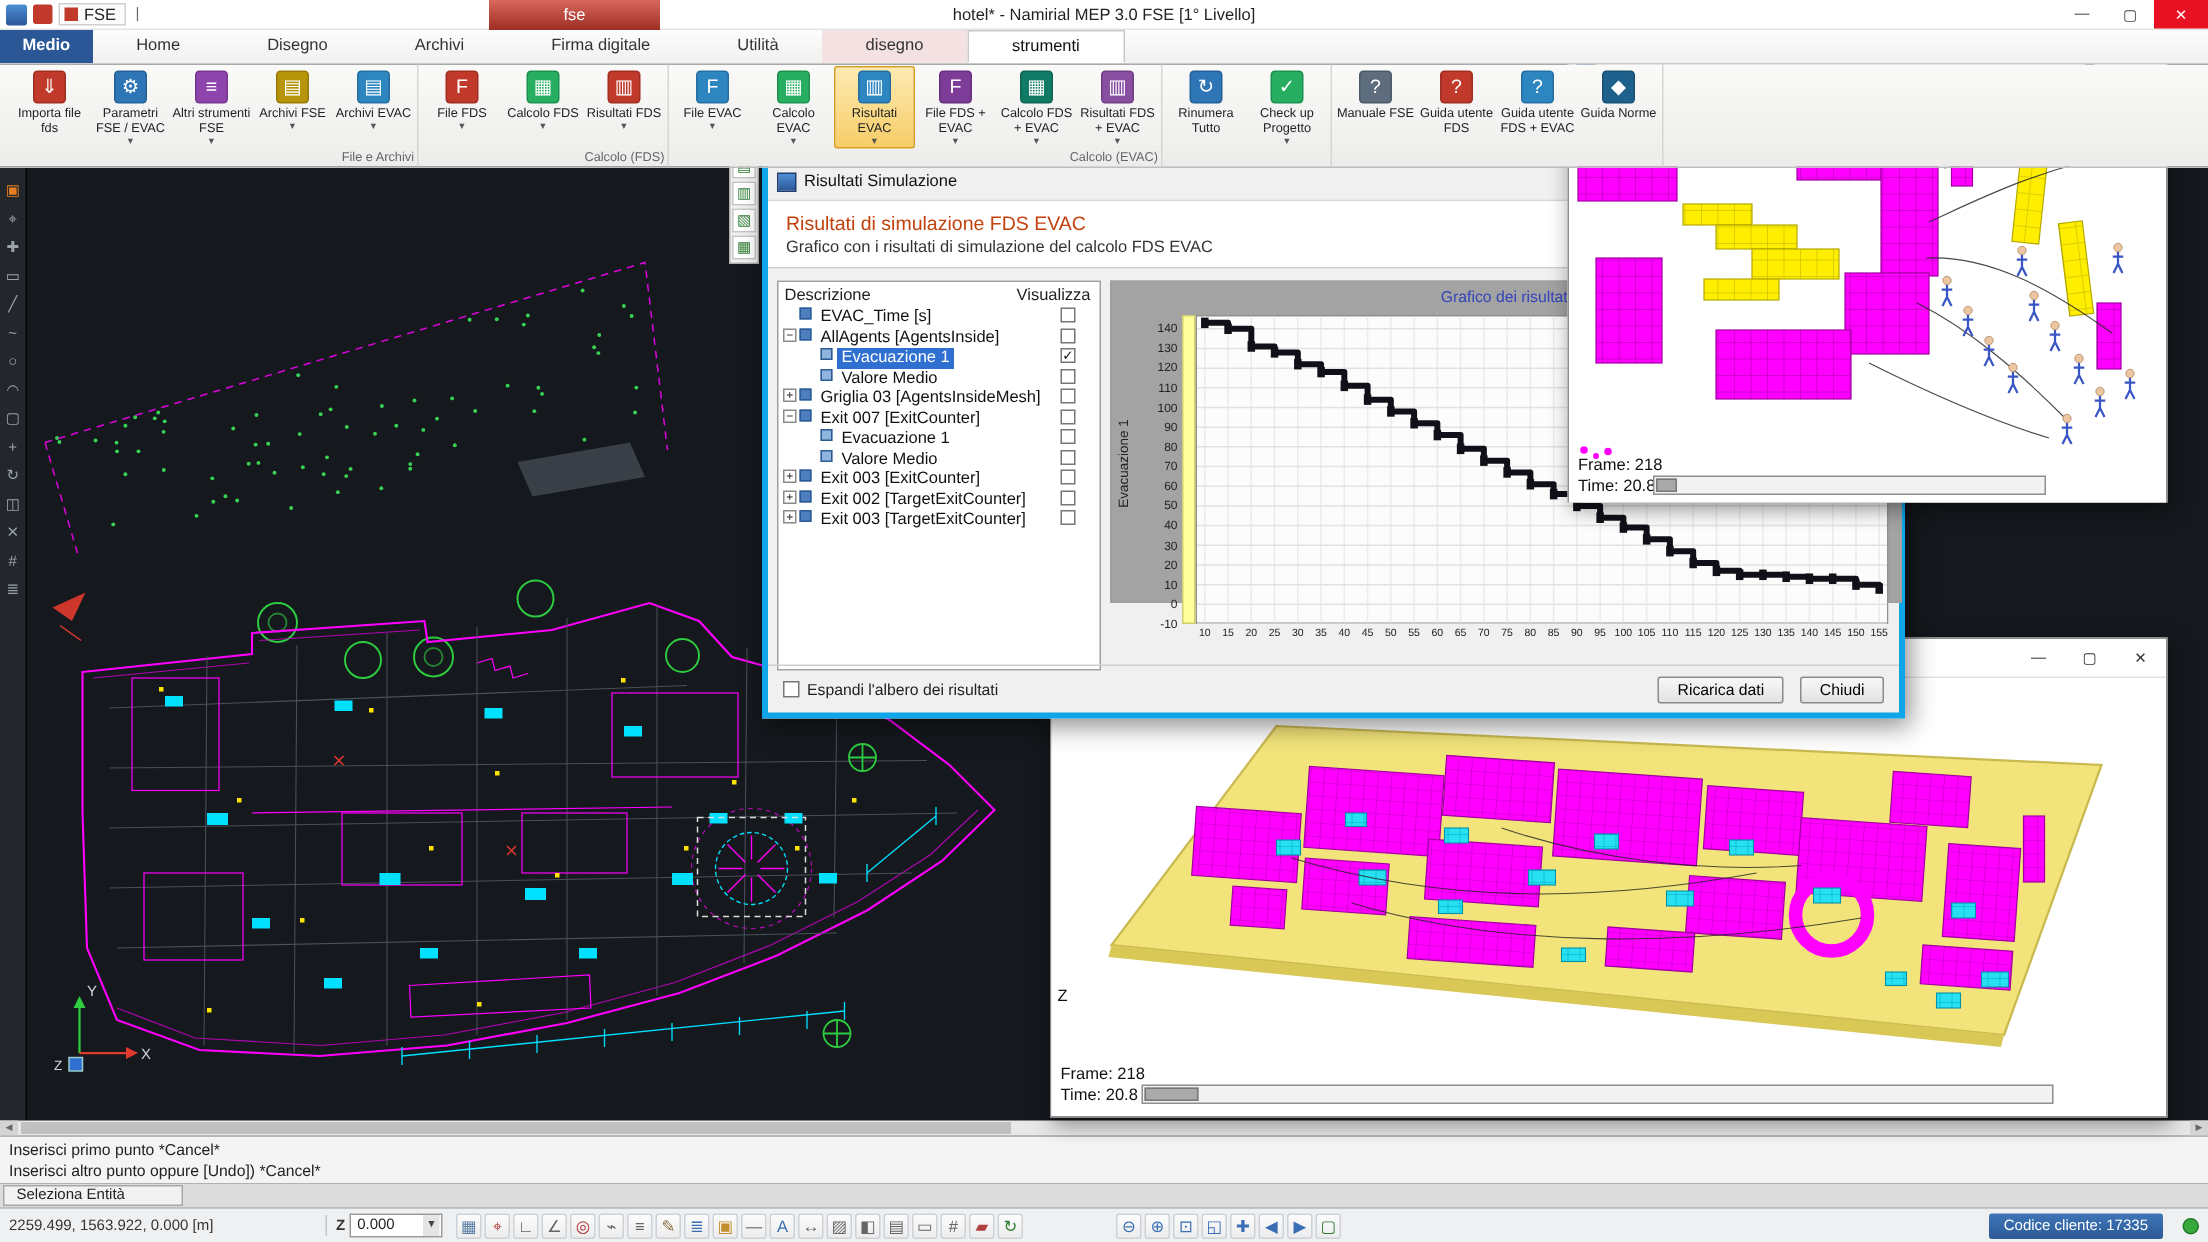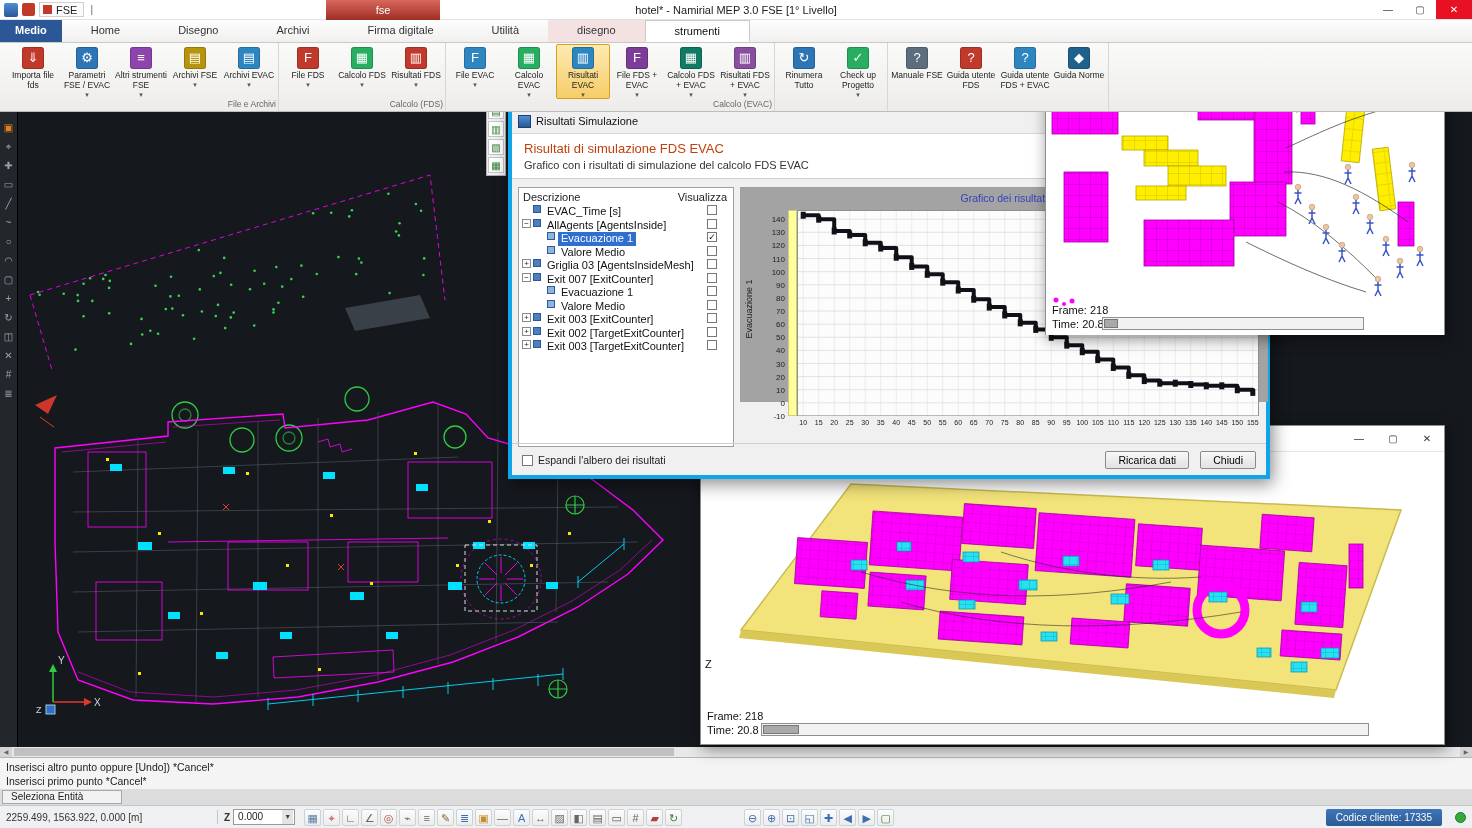--- a/index.html
+++ b/index.html
@@ -852,22 +852,22 @@
   </div>
 </div>
 
 <div class="hscroll">
   <div class="hs-arrow" style="left:0">◀</div>
   <div class="hs-thumb"></div>
   <div class="hs-arrow" style="right:0">▶</div>
 </div>
 
 <div class="cmdline">
+  <div>Inserisci primo punto *Cancel*</div>
   <div>Inserisci altro punto oppure [Undo]) *Cancel*</div>
-  <div>Inserisci primo punto *Cancel*</div>
 </div>
 
 <div class="promptbar">
   <div class="prompt-tab">Seleziona Entità</div>
 </div>
 
 <div class="statusbar">
   <div class="sb-coords">2259.499, 1563.922, 0.000 [m]</div>
   <div class="sb-sep"></div>
   <span class="sb-z">Z</span>

